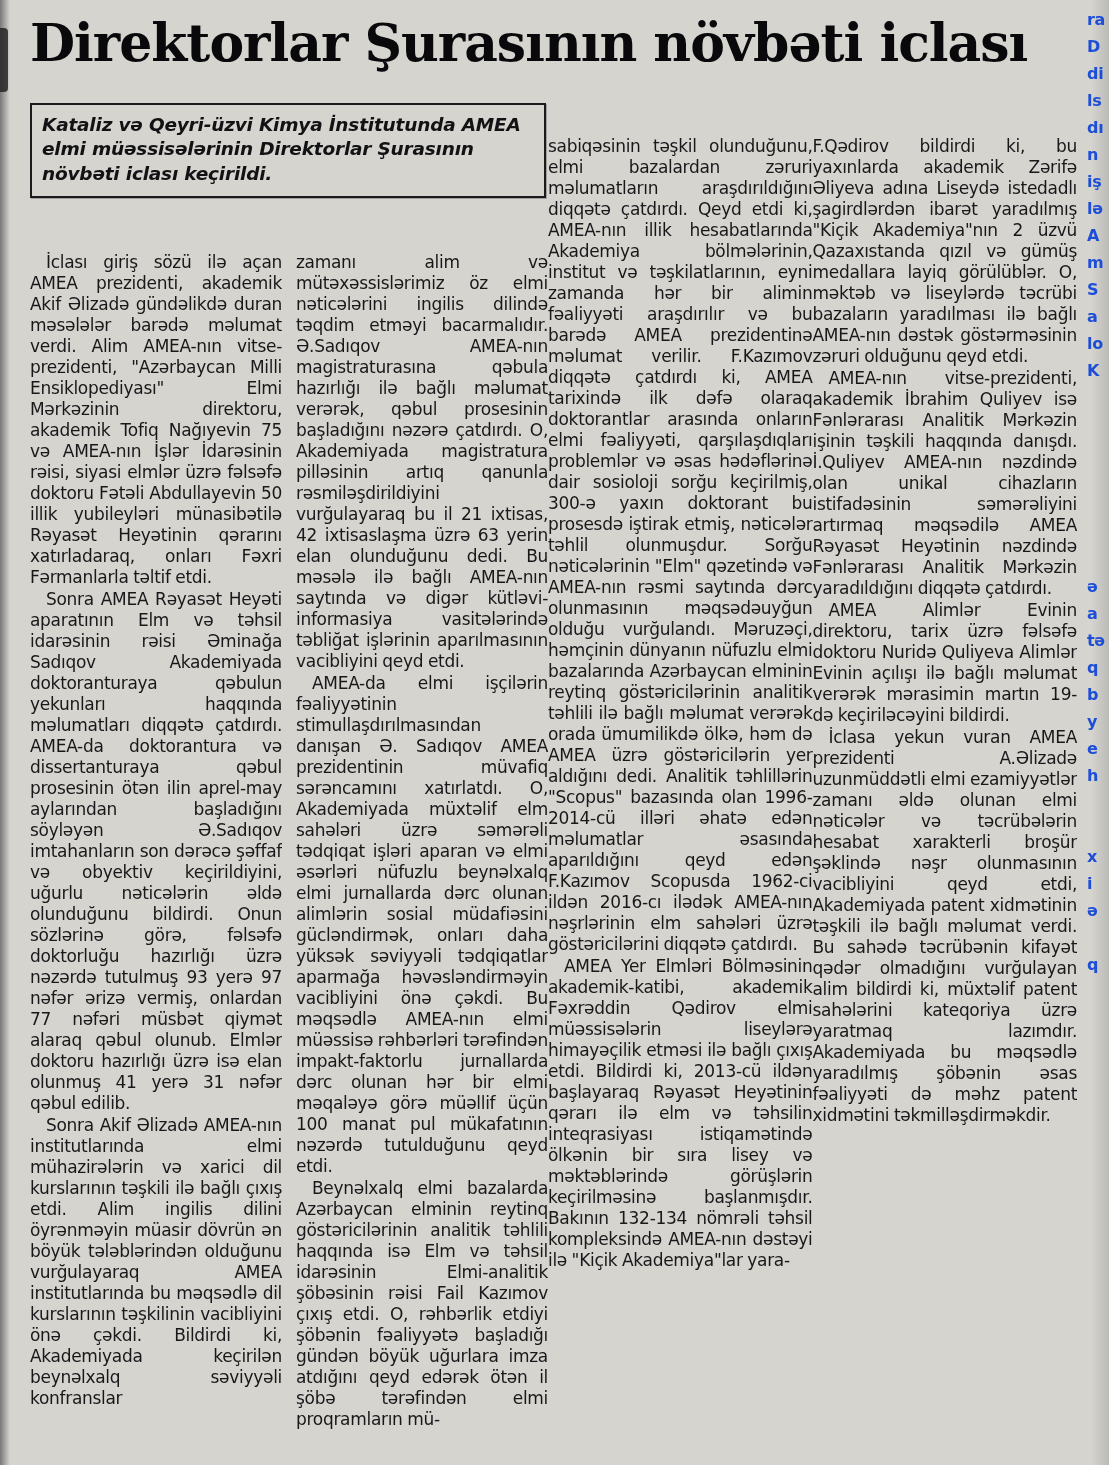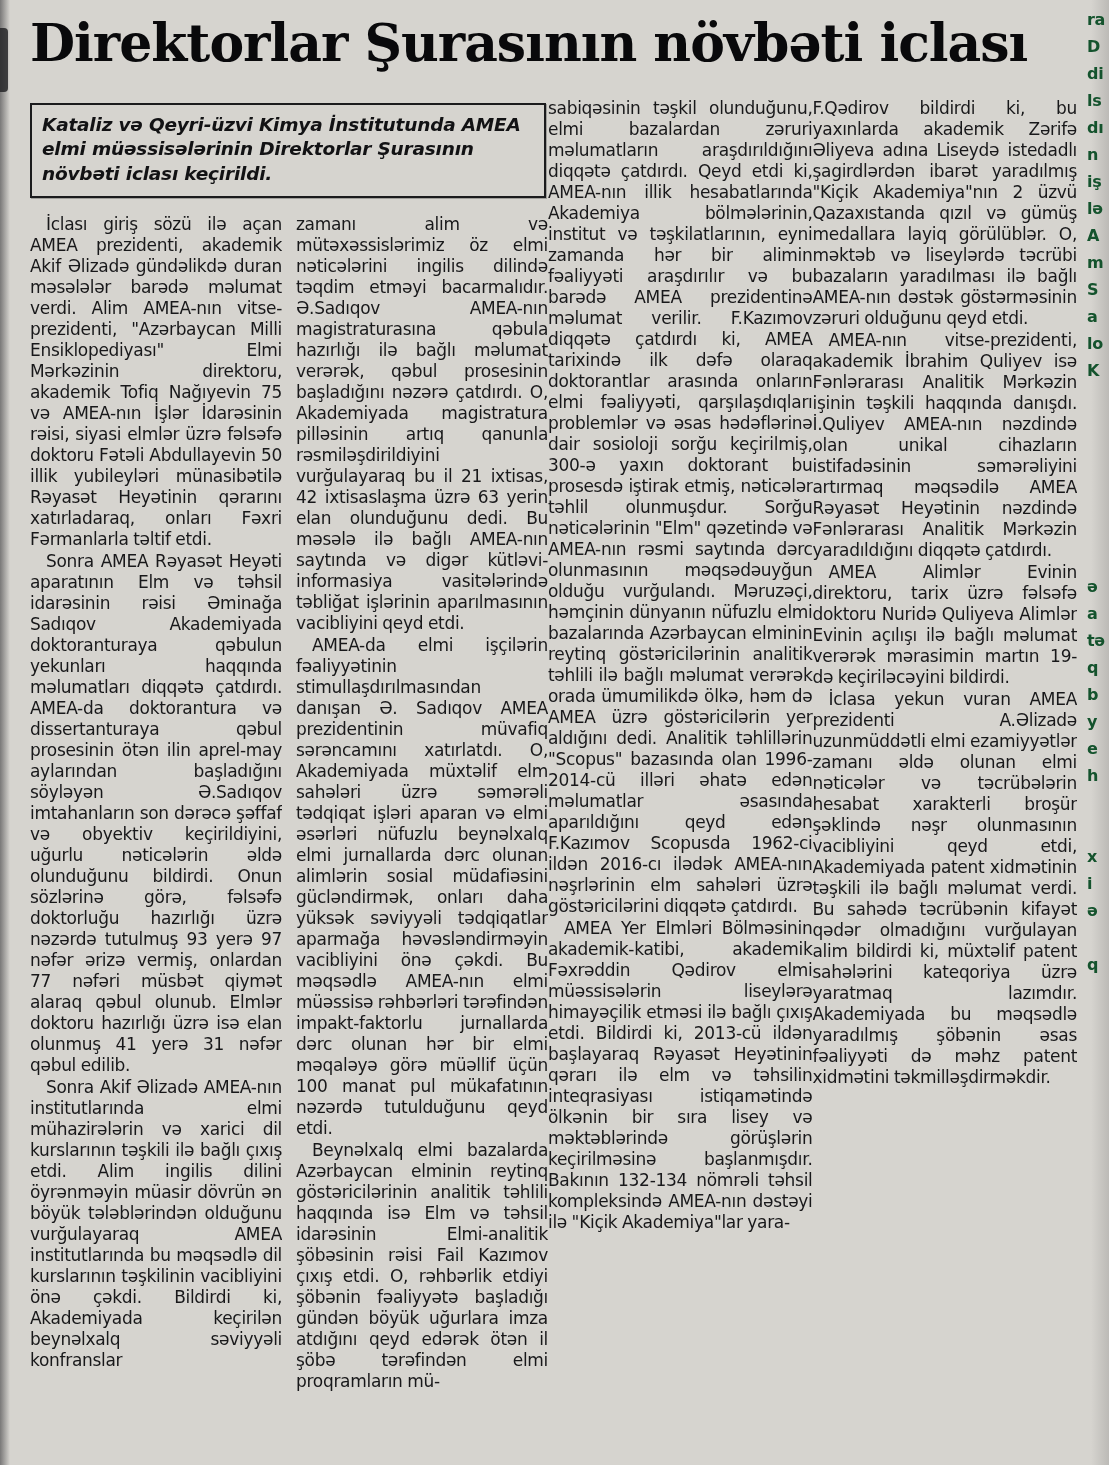--- a/index.html
+++ b/index.html
@@ -61,34 +61,35 @@
 
   .col {
     flex: 1;
     overflow: hidden;
     text-align: justify;
     font-size: 17px;
     line-height: 21px;
     letter-spacing: -0.3px;
     word-spacing: -0.5px;
     color: #18181a;
+    margin-top: 38px;
   }
   .col p { margin: 0; text-indent: 16px; }
   .col p + p { margin-top: 1px; }
   .col.cont-first p:first-child { text-indent: 0; }
 
   .edge-strip {
     position: absolute;
     right: 0; top: 0;
     width: 26px; height: 100%;
     overflow: hidden;
     padding: 6px 0 0 4px;
     font-size: 16px;
     font-weight: 600;
-    color: #14532d;
+    color: #1d4ed8;
     letter-spacing: -0.3px;
   }
   .edge-strip div { height: 27px; line-height: 27px; white-space: nowrap; }
 </style>
 </head>
 <body>
 
 <div class="page">
 
   <div class="ink-smudge"></div>

